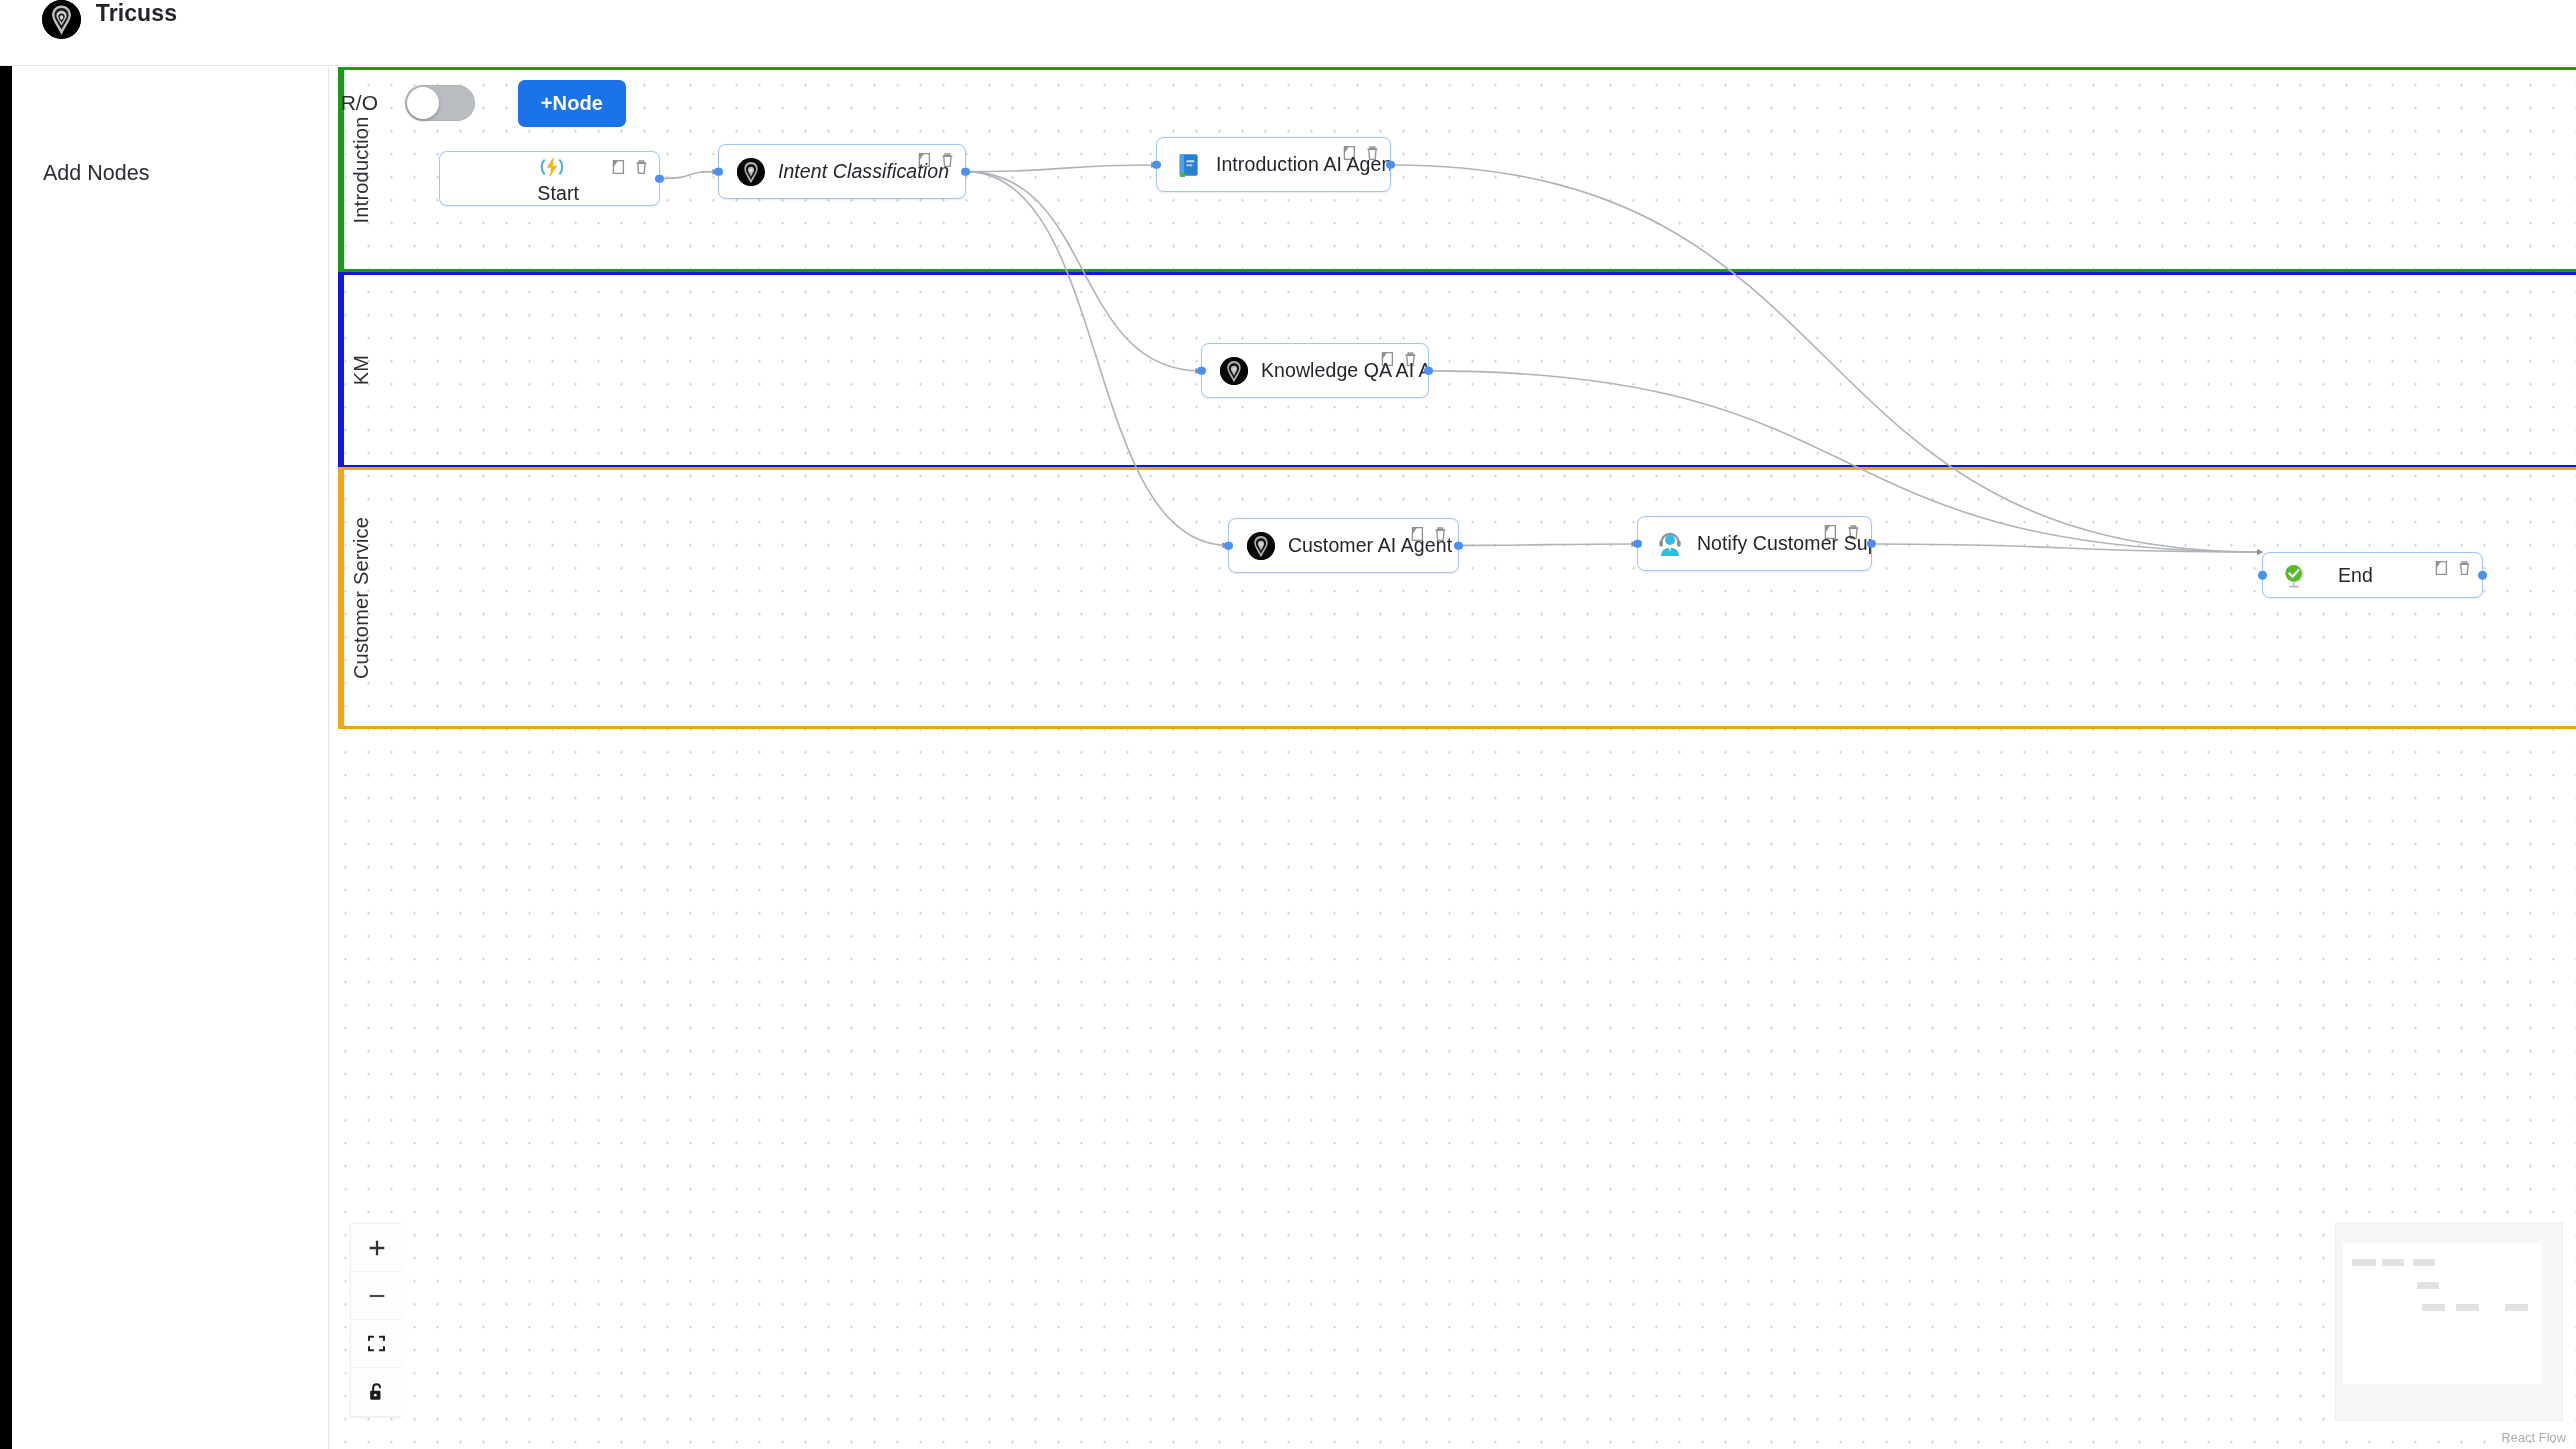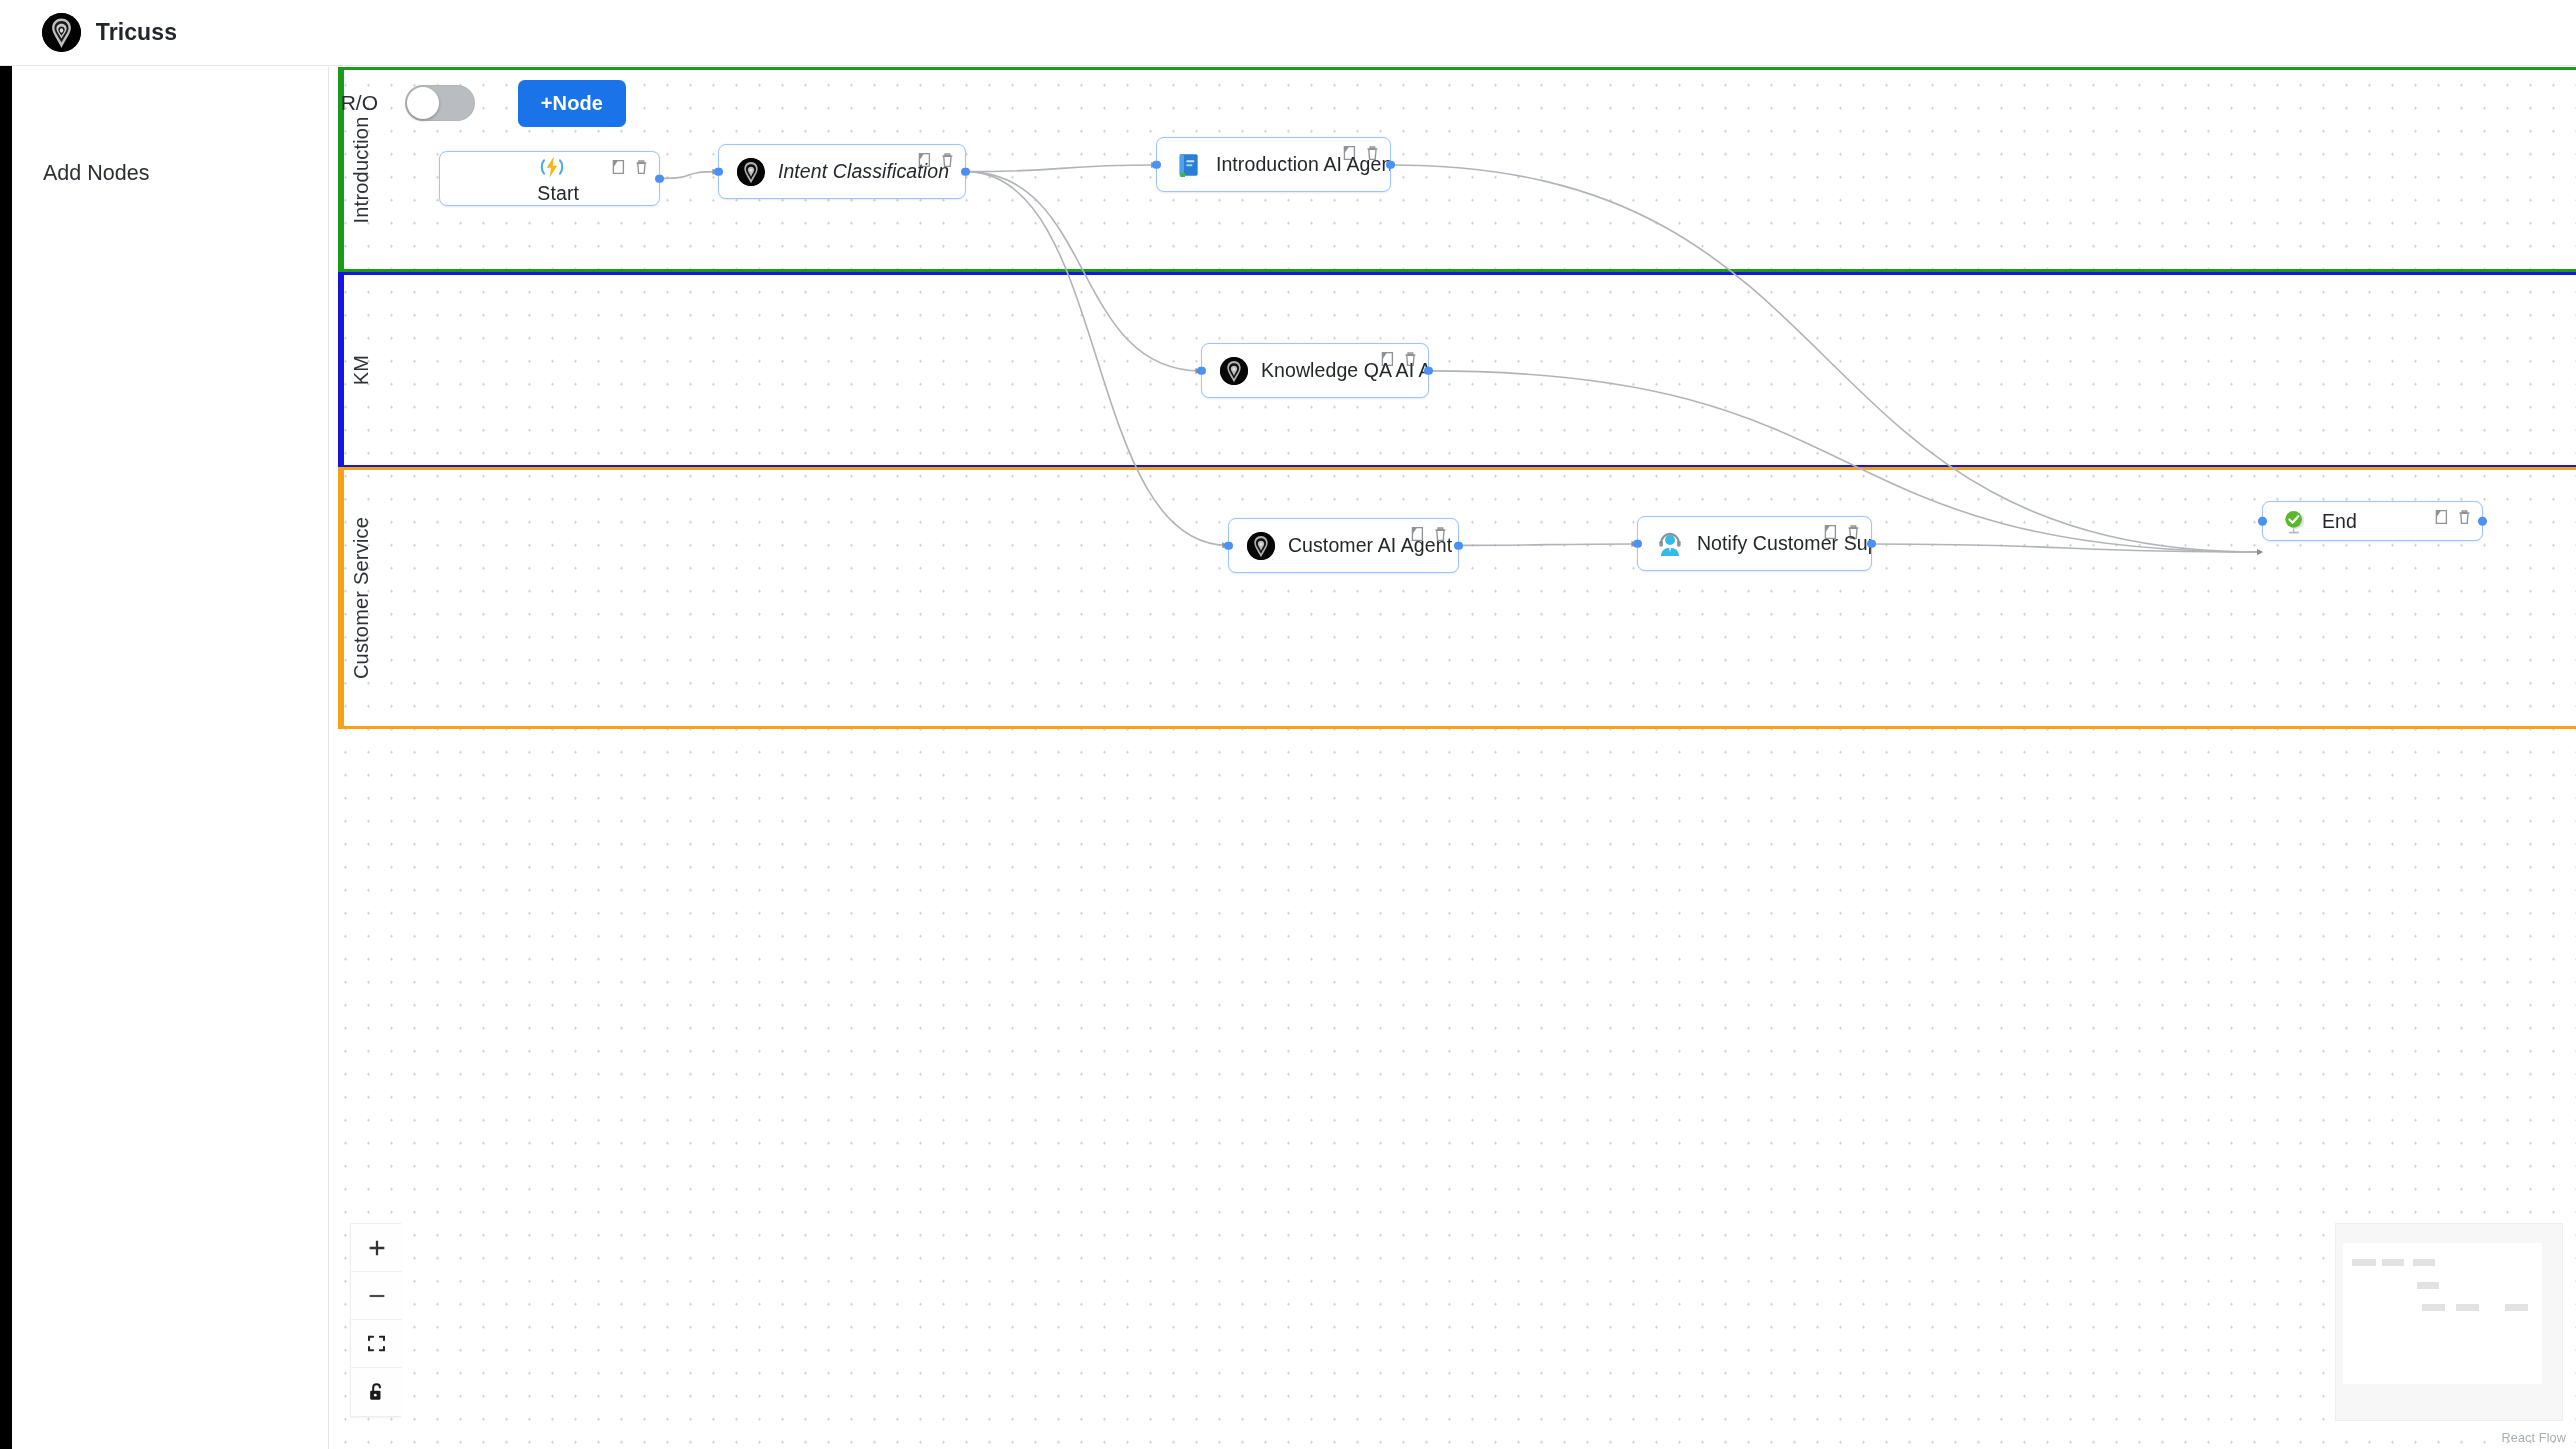--- a/index.html
+++ b/index.html
@@ -14,21 +14,21 @@
     width: 2576px; height: 1449px;
     background: #ffffff;
   }
 
   
   #brandbar {
     position: absolute; left: 0; top: 0;
     width: 2576px; height: 66px;
     background: #ffffff;
     border-bottom: 1.3px solid #e6e8eb;
-    display: flex; align-items: center;
+    display: flex; align-items: flex-start;
     padding-left: 42px;
   }
   .brand-logo {
     width: 39px; height: 39px; border-radius: 50%;
     background: radial-gradient(circle at 50% 42%, #5e5e5e 0%, #1c1c1c 48%, #000 72%);
     position: relative; flex: 0 0 auto;
     overflow: hidden;
   }
   .brand-logo svg { position: absolute; left: 0; top: 0; }
   .brand-title {
@@ -432,21 +432,21 @@
               </svg></span>
             <span class="act"><svg width="14.8" height="16" viewBox="0 0 22 24">
                 <path d="M7.5 3 H14.5 V5.5 H7.5 Z" fill="none" stroke="#4d5156" stroke-width="2"></path>
                 <path d="M3.5 6 H18.5" stroke="#4d5156" stroke-width="2"></path>
                 <path d="M5.5 6.5 H16.5 L15.2 21.5 H6.8 Z" fill="none" stroke="#4d5156" stroke-width="2"></path>
               </svg></span>
           </span>
           <span class="handle left"></span>
           <span class="handle right"></span>
         </div>
-        <div class="node" style="left: 1932px; top: 434px; width: 221px; height: 40px;">
+        <div class="node" style="left: 1932px; top: 485px; width: 221px; height: 46px; gap: 16px;">
           <span class="node-icon">
             <svg width="28" height="28" viewBox="0 0 42 42">
               <circle cx="22.5" cy="20.5" r="12.5" fill="#c9ccd0" opacity=".55"></circle>
               <path d="M19 33 L19 38 M13 38.5 H26" stroke="#b7bbc0" stroke-width="2.4" stroke-linecap="round"></path>
               <circle cx="19" cy="18.5" r="12.5" fill="#58b92a"></circle>
               <path d="M12.6 18.8 L17.3 23.6 L26 13.9" stroke="#ffffff" stroke-width="3.6" fill="none" stroke-linecap="round" stroke-linejoin="round"></path>
             </svg>
           </span>
           <span class="node-label">End</span>
           <span class="node-actions">

